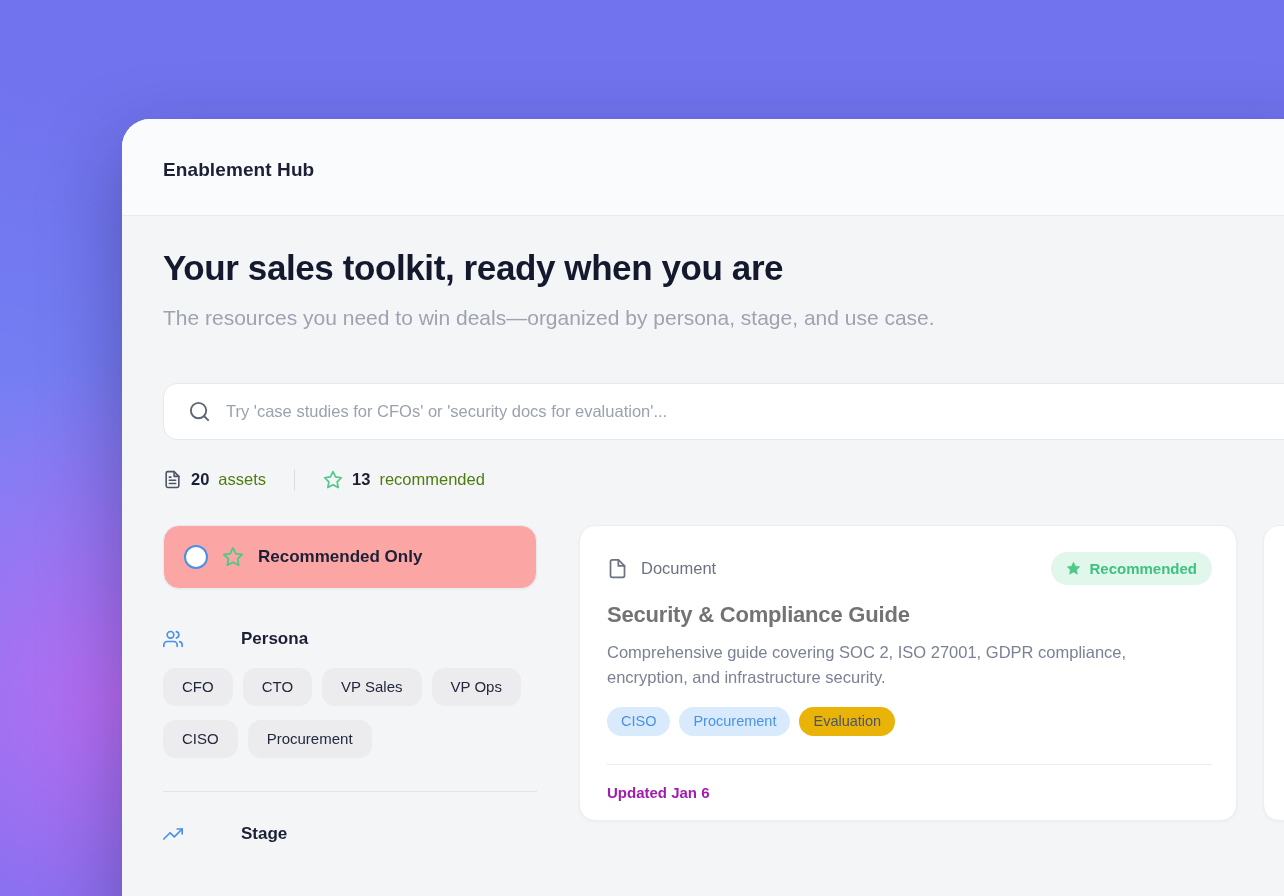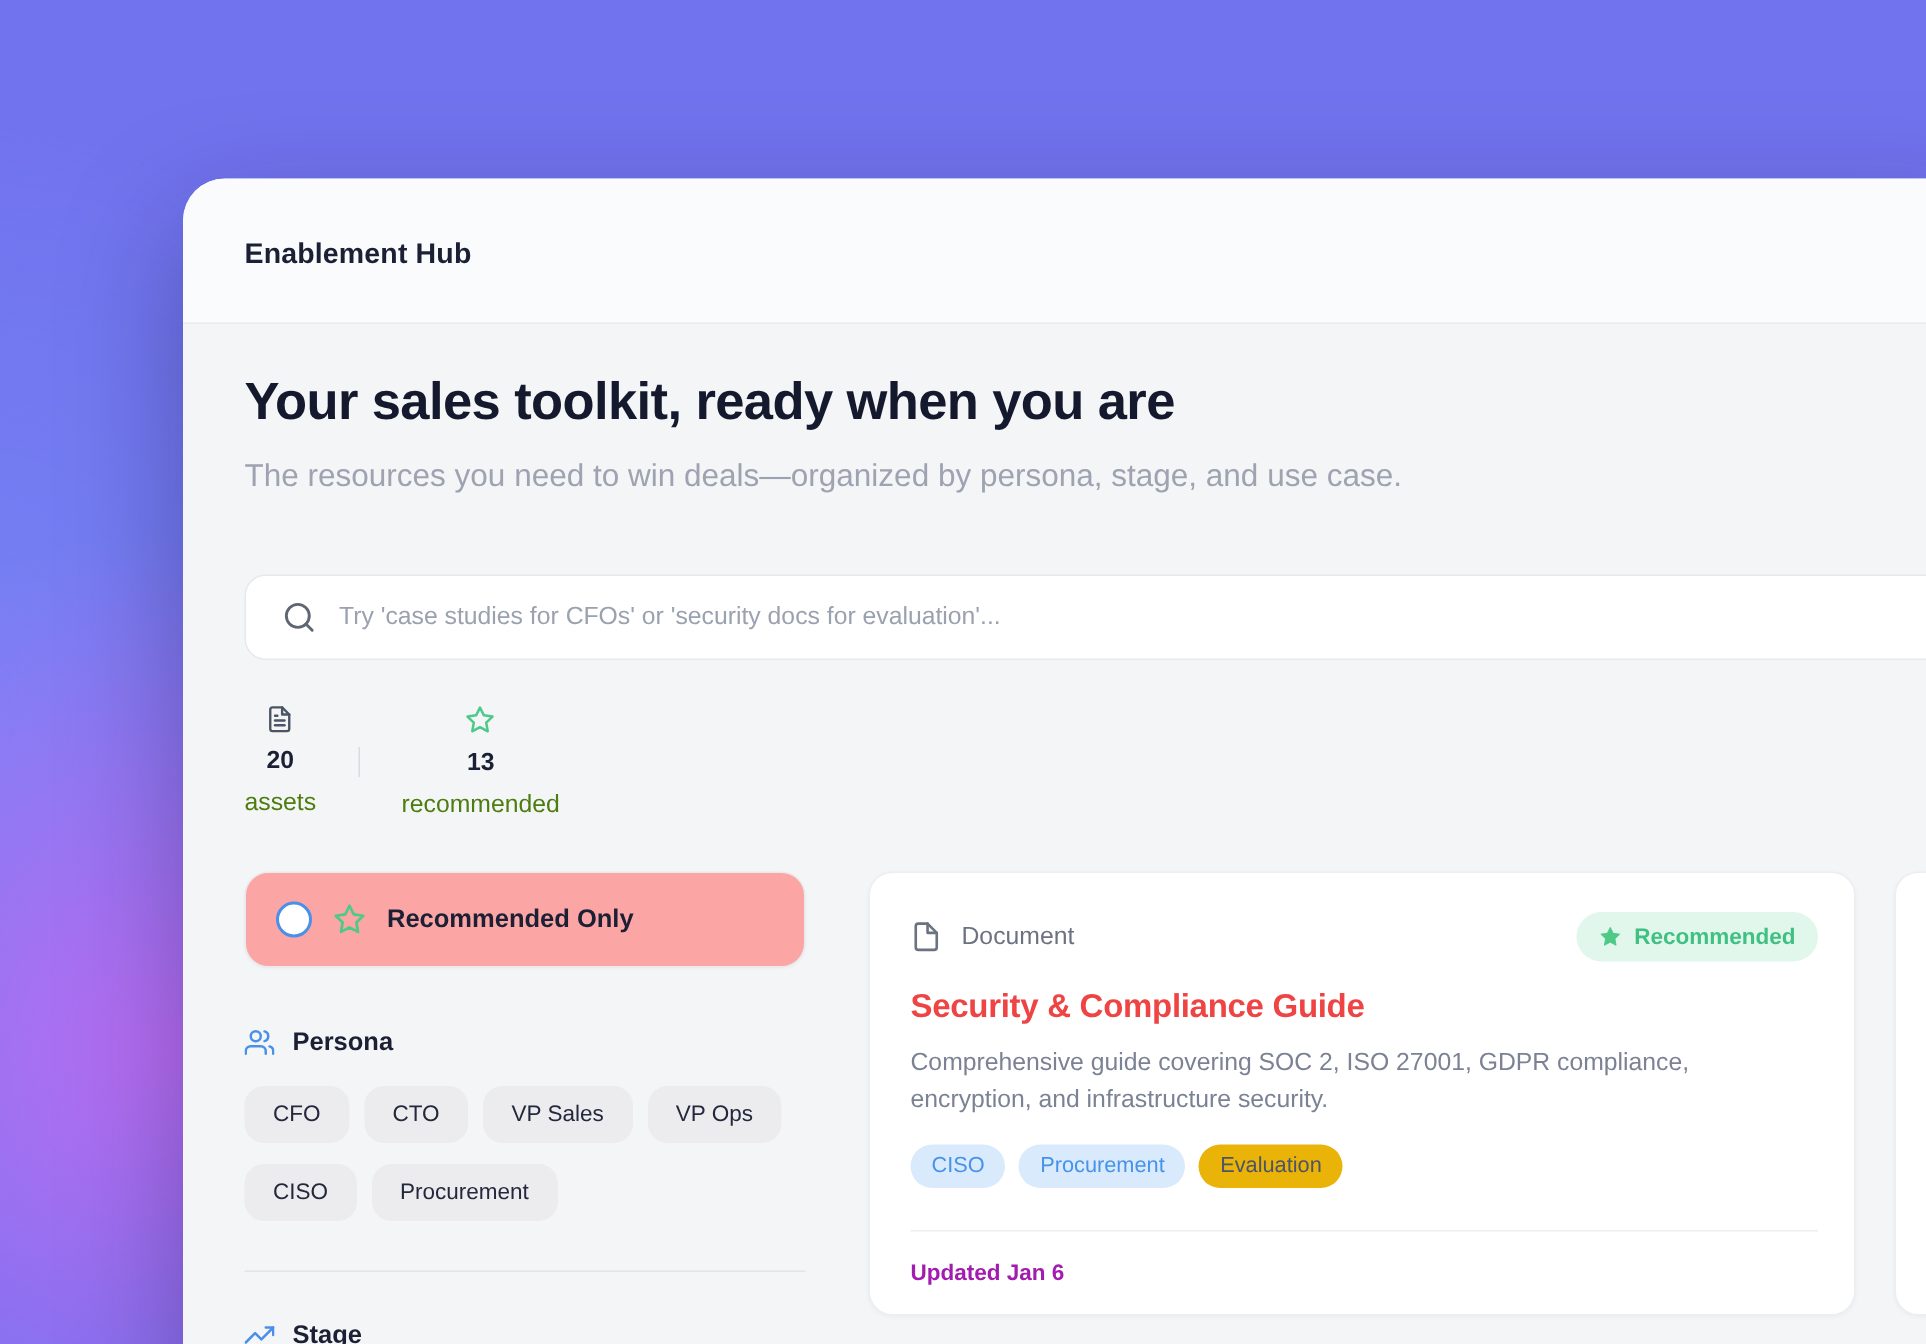--- a/index.html
+++ b/index.html
@@ -45,21 +45,21 @@
   .search-bar svg { flex:0 0 auto; }
   .search-input {
     flex:1; border:none; outline:none; background:transparent;
     margin-left:15px; font-size:16.5px; color:#333a4e;
     font-family:"Liberation Sans","DejaVu Sans",sans-serif;
   }
   .search-input::placeholder { color:#9aa1af; }
 
   
   .stats-row { margin-top:30px; display:flex; align-items:center; font-size:16.5px; }
-  .stat { display:flex; align-items:center; gap:9px;flex-direction:column; }
+  .stat { display:flex; align-items:center; gap:9px; }
   .stat .num { font-weight:700; color:#1b2034; }
   .stat .lbl { color:#4d7c0f; }
   .stat-divider { width:1px; height:20px; background:#d9dbe0; margin:0 28px; }
 
   
   .content-row { margin-top:35px; display:flex; align-items:flex-start; }
   .sidebar { width:374px; flex:0 0 auto; }
   .cards-area { display:flex; gap:26px; margin-left:42px; }
 
   
@@ -69,21 +69,21 @@
     box-shadow:0 1px 2px rgba(20,25,46,.03); cursor:pointer;
   }
   .toggle-circle {
     width:24px; height:24px; border-radius:50%;
     border:2px solid #4a90e8; background:#fff; flex:0 0 auto;
   }
   .toggle-label { font-size:17px; font-weight:600; color:#1b2034; }
 
   .filter-header { display:flex; align-items:center; gap:12px; margin-top:40px; }
   .filter-header.stage { margin-top:32px; }
-  .filter-title { font-size:17px; font-weight:700; color:#1b2034; }
+  .filter-title { font-size:17px; font-weight:700; color:#1b2034;margin-left:46px; }
 
   .chips { display:flex; flex-wrap:wrap; gap:14px 10px; margin-top:19px; }
   .chip {
     background:#ececef; border-radius:13px; padding:9px 19px;
     font-size:15px; color:#23283c; cursor:pointer; line-height:1.35;
   }
 
   .sidebar-divider { border:none; border-top:1px solid #e3e4e8; margin:33px 0 0; }
 
   
@@ -93,21 +93,21 @@
     box-shadow:0 1px 3px rgba(20,25,46,.04); cursor:pointer;
     position:relative;
   }
   .card-top { display:flex; align-items:center; justify-content:space-between; }
   .card-type { display:flex; align-items:center; gap:13px; font-size:16.5px; color:#6b7280; }
   .badge {
     display:flex; align-items:center; gap:8px;
     background:#e2f7eb; color:#3fc183; border-radius:999px;
     padding:8px 15px; font-size:15px; font-weight:600;
   }
-  .card-title { margin-top:17px; font-size:22px; font-weight:700; color:#ef4444; letter-spacing:-.2px; }
+  .card-title { margin-top:17px; font-size:22px; font-weight:700; color:#737373; letter-spacing:-.2px; }
   .card-desc { margin-top:12px; max-width:580px; font-size:16.5px; line-height:1.55; color:#7b8294; }
   .tag-row { margin-top:16px; display:flex; gap:9px; }
   .tag { border-radius:999px; padding:6px 14px; font-size:14.5px; line-height:1.2; }
   .tag.blue { background:#d9eafd; color:#4793ea; }
   .tag.gray { background:#eab308; color:#4d5468; }
   .card-footer {
     position:absolute; left:27px; right:24px; bottom:0; height:56px;
     border-top:1px solid #eceef1; display:flex; align-items:center;
     font-size:15px; color:#a21caf;font-weight:bold;
   }

